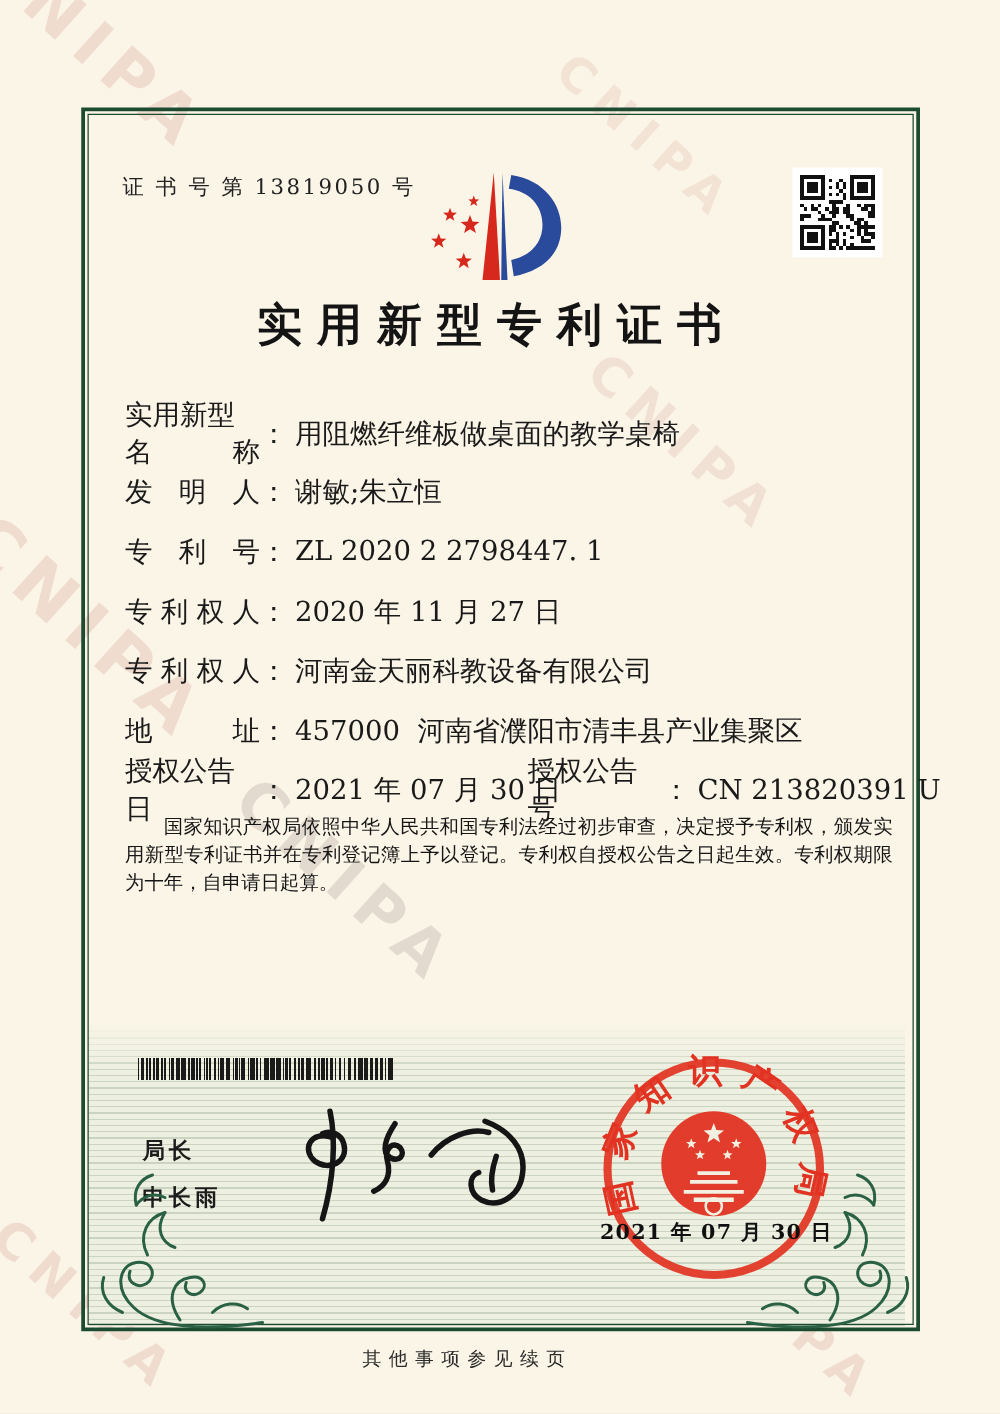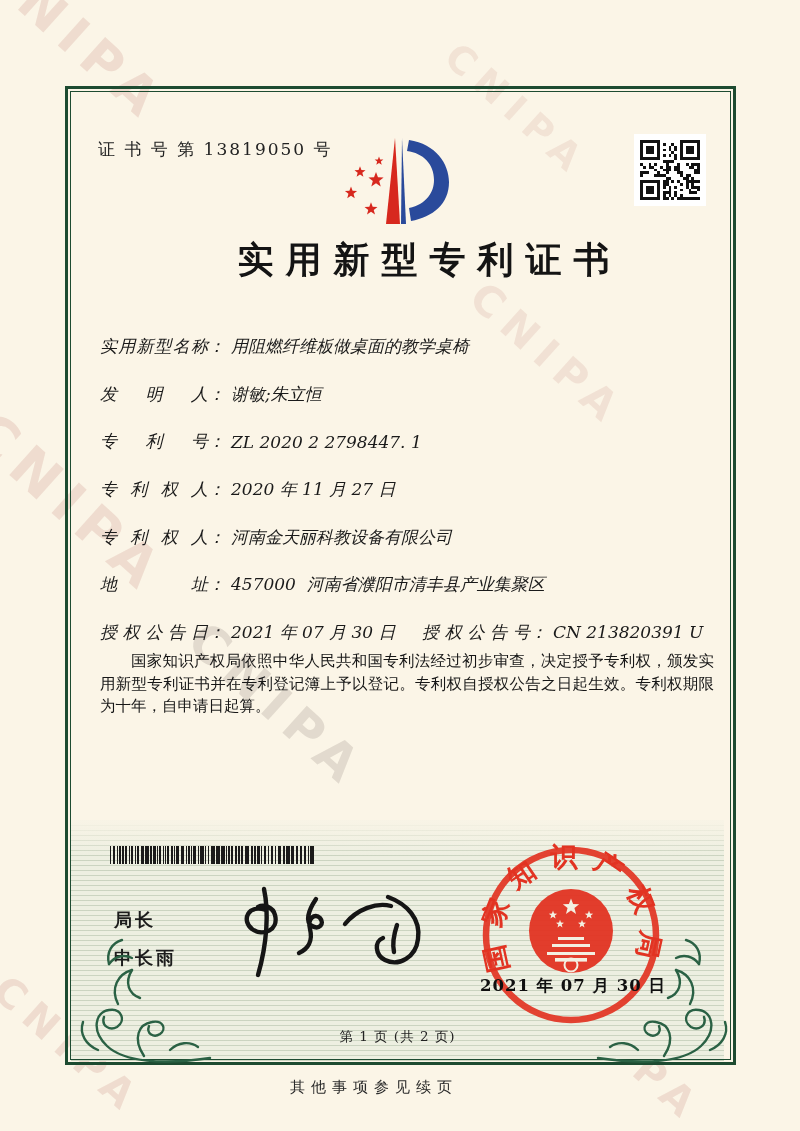--- a/index.html
+++ b/index.html
@@ -19,29 +19,29 @@
   
   .frame{position:absolute;left:65px;top:86px;width:665px;height:973px;border:3px solid #1d4b31;}
   .frame-inner{position:absolute;left:2px;top:2px;right:2px;bottom:2px;border:1px solid #1d4b31;}
   
   .band{position:absolute;left:71px;top:820px;width:653px;height:241px;
         background-color:#edefe1;
         background-image:linear-gradient(#f8f4e6,rgba(248,244,230,0) 36px),
           repeating-linear-gradient(180deg,rgba(148,168,140,.38) 0 1px,rgba(0,0,0,0) 1px 5px);}
   .cert-no{position:absolute;left:98px;top:138px;font-size:17px;letter-spacing:2px;color:#222;}
   .title{position:absolute;left:65px;top:236px;width:665px;text-align:center;
-         font-size:36px;font-weight:bold;letter-spacing:12px;color:#141414;margin-left:32px;}
+         font-size:36px;font-weight:bold;letter-spacing:12px;color:#141414;}
   
   .logo{position:absolute;left:333px;top:122px;}
   
   .qrbox{position:absolute;left:634px;top:134px;width:72px;height:72px;background:#fff;}
   .qrbox svg{position:absolute;left:6px;top:6px;}
   
   .fields{position:absolute;left:100px;top:323px;width:616px;}
-  .frow{height:47.6px;display:flex;align-items:center;font-size:17px;position:relative;font-style:italic;}
+  .frow{height:47.6px;display:flex;align-items:center;font-size:22px;position:relative;}
   .flabel{display:inline-block;width:108px;text-align-last:justify;text-justify:inter-character;
           color:#1a1a1a;}
   .fcolon{margin-right:6px;}
   .fvalue{white-space:pre;color:#1a1a1a;}
   .grant2{position:absolute;left:322px;display:flex;align-items:center;}
   
   .paras{position:absolute;left:100px;top:650px;width:614px;}
   .paras p{margin:0;font-size:15.5px;line-height:22.5px;text-indent:2em;text-align:justify;color:#161616;}
   
   .barcode{position:absolute;left:110px;top:846px;}
@@ -477,16 +477,15 @@
       <polygon fill="#f3f0e2" points="111.00,84.80 112.04,87.57 114.99,87.70 112.68,89.55 113.47,92.40 111.00,90.76 108.53,92.40 109.32,89.55 107.01,87.70 109.96,87.57"></polygon>
       <rect x="87" y="102" width="26" height="3" fill="#f3f0e2"></rect>
       <rect x="81" y="109" width="38" height="3" fill="#f3f0e2"></rect>
       <rect x="76" y="117" width="48" height="3" fill="#f3f0e2"></rect>
       <rect x="84" y="123" width="32" height="3.6" fill="#f3f0e2"></rect>
       <circle cx="100" cy="130" r="6.5" fill="none" stroke="#f3f0e2" stroke-width="2"></circle>
     </g>
   </svg>
   <div class="seal-date">2021 年 07 月 30 日</div>
 
-  <div class="page-info">第 1 页 (共 2 页)</div>
   <div class="footer-note">其他事项参见续页</div>
 
 </div>
 
 </body></html>

